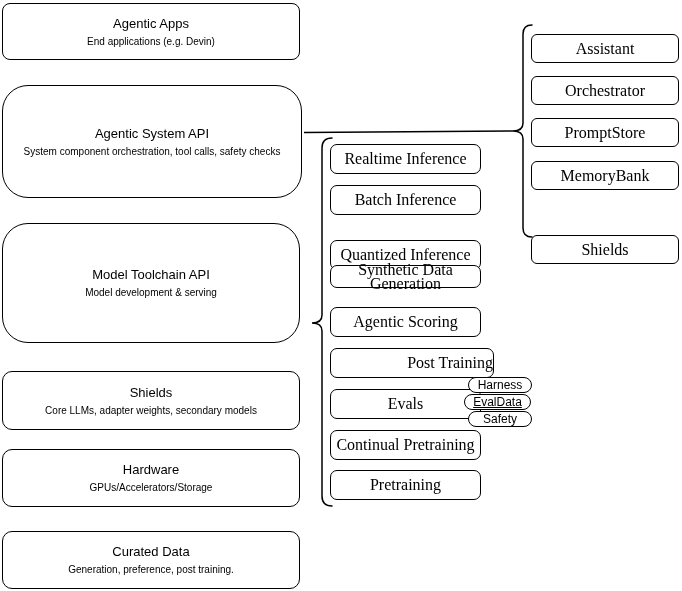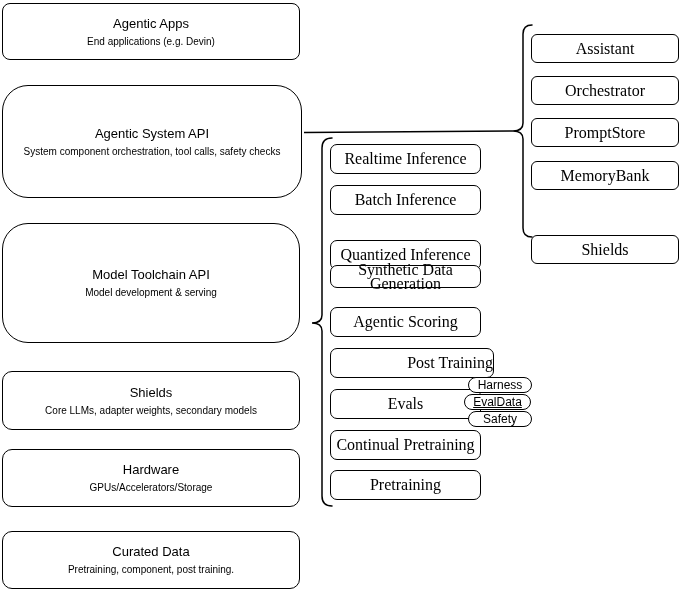--- a/index.html
+++ b/index.html
@@ -72,21 +72,21 @@
     <div class="subtitle">Core LLMs, adapter weights, secondary models</div>
   </div>
 
   <div class="box" style="left:2px; top:449px; width:298px; height:58px; border-radius:10px;">
     <div class="title">Hardware</div>
     <div class="subtitle">GPUs/Accelerators/Storage</div>
   </div>
 
   <div class="box" style="left:2px; top:531px; width:298px; height:58px; border-radius:10px;">
     <div class="title">Curated Data</div>
-    <div class="subtitle">Pretraining, component, post training.</div>
+    <div class="subtitle">Generation, preference, post training.</div>
   </div>
 
   <div class="box" style="left:330px; top:144px; width:151px; height:30px; border-radius:7px;">
     <div class="node-label">Realtime Inference</div>
   </div>
   <div class="box" style="left:330px; top:185px; width:151px; height:30px; border-radius:7px;">
     <div class="node-label">Batch Inference</div>
   </div>
   <div class="box" style="left:330px; top:240px; width:151px; height:30px; border-radius:7px;">
     <div class="node-label">Quantized Inference</div>

